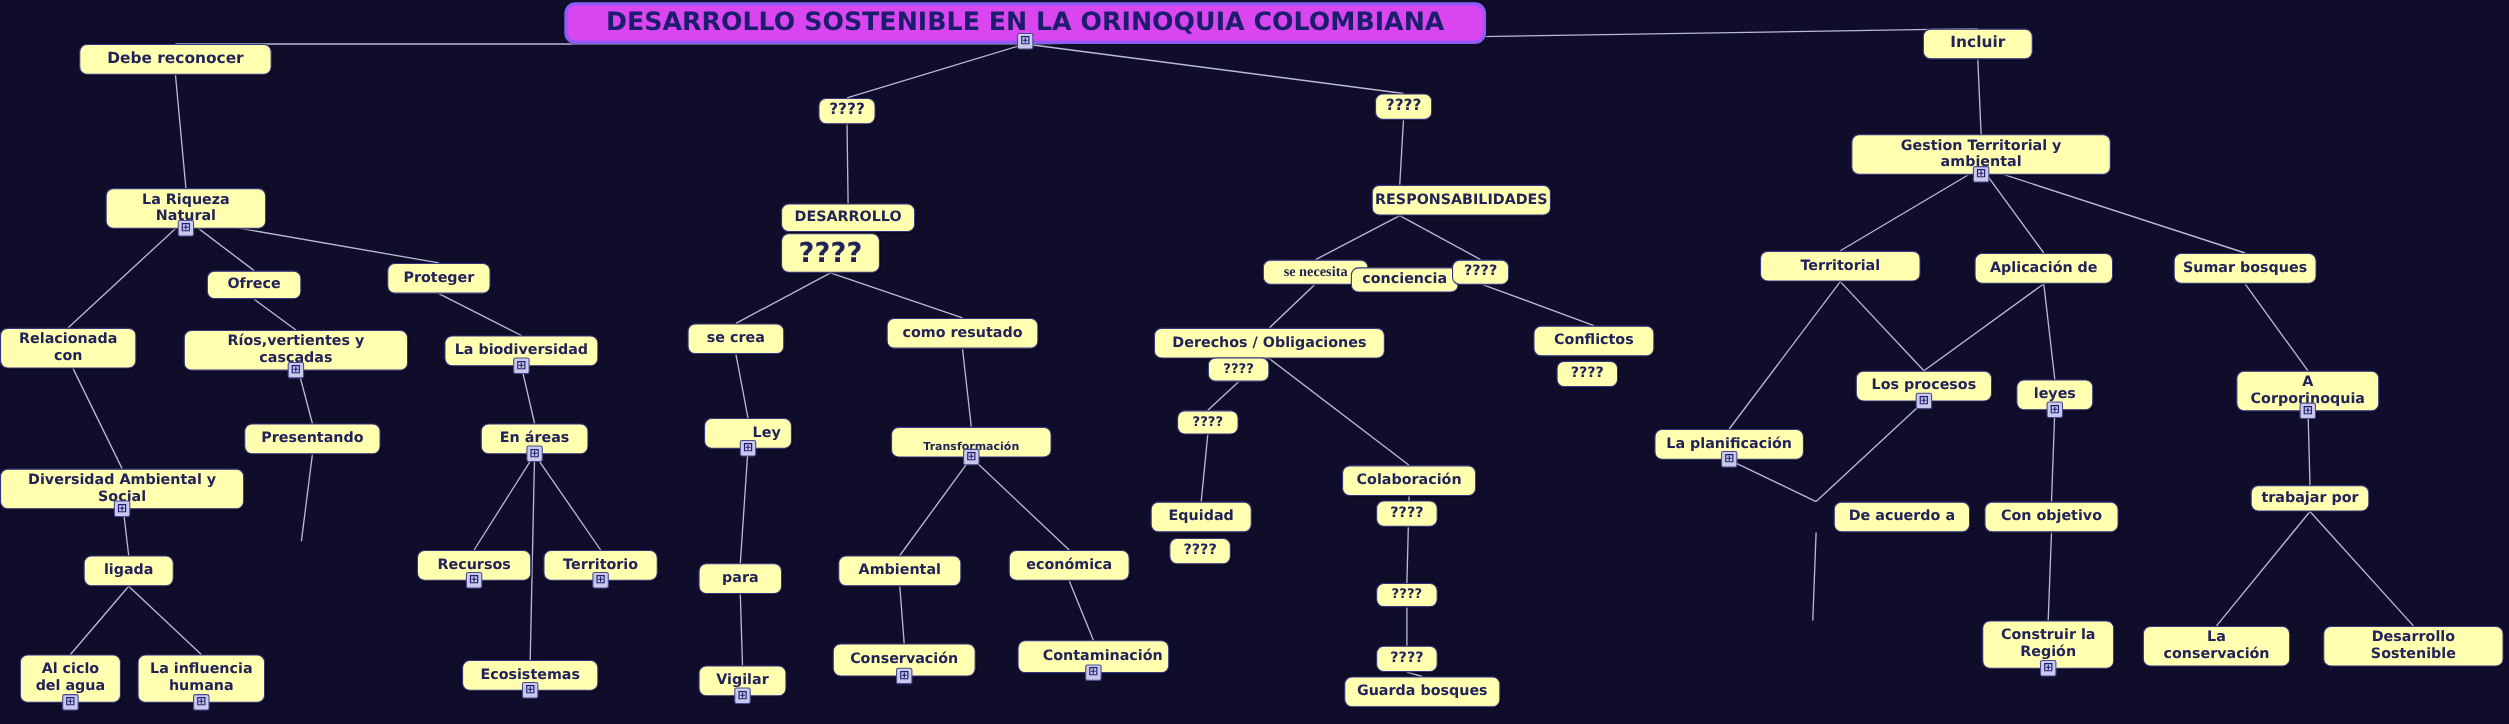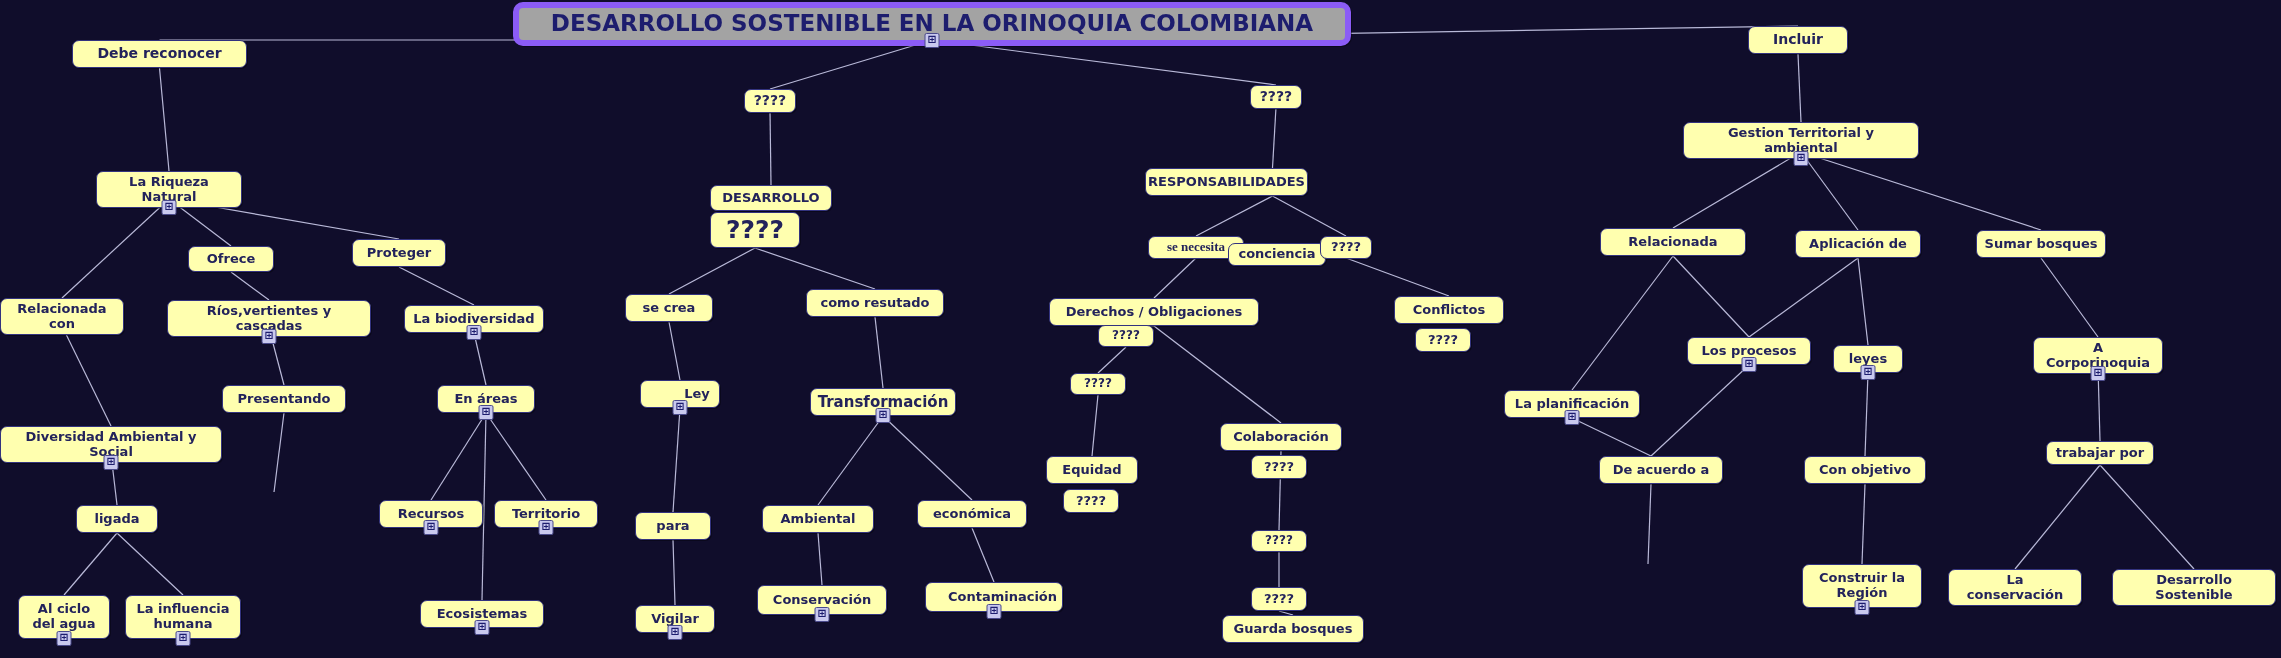--- a/index.html
+++ b/index.html
@@ -35,22 +35,22 @@
     display: flex;
     flex-direction: column;
     align-items: center;
     justify-content: center;
     padding: 3px 7px;
     line-height: 1.12;
     box-shadow: 1px 1px 0 rgba(0,0,0,0.35);
     white-space: pre-line;
   }
   .node.title {
-    background: #a3a3a3;
-    border: 6px solid #8b5cf6;
+    background: #d946ef;
+    border: 3px solid #8b5cf6;
     border-radius: 10px;
     color: #1d1d6e;
     text-align: center;
   }
   .node .lbl { display:block; }
   .plus {
     position: absolute;
     bottom: -8px;
     left: 50%;
     transform: translateX(-50%);
@@ -134,52 +134,52 @@
       <line x1="2100" y1="465" x2="2194" y2="569" stroke="#b9b9d8" stroke-width="1.2"></line>
     </svg>
 <div class="node title" style="left: 513px; top: 2px; width: 838px; min-height: 38px; font-size: 23px;"><span class="lbl">DESARROLLO SOSTENIBLE EN LA ORINOQUIA COLOMBIANA</span><span class="plus"></span></div>
     <div class="node" style="left: 72px; top: 40px; width: 175px; min-height: 28px; font-size: 14px;"><span class="lbl">Debe reconocer</span></div>
     <div class="node" style="left: 744px; top: 89px; width: 52px; min-height: 22px; font-size: 14px;"><span class="lbl">????</span></div>
     <div class="node" style="left: 1250px; top: 85px; width: 52px; min-height: 22px; font-size: 14px;"><span class="lbl">????</span></div>
     <div class="node" style="left: 1748px; top: 26px; width: 100px; min-height: 28px; font-size: 14px;"><span class="lbl">Incluir</span></div>
     <div class="node" style="left: 96px; top: 171px; width: 146px; min-height: 28px; font-size: 13px;"><span class="lbl">La Riqueza Natural</span><span class="plus"></span></div>
     <div class="node" style="left: 710px; top: 185px; width: 122px; min-height: 26px; font-size: 13px;"><span class="lbl">DESARROLLO</span></div>
     <div class="node" style="left: 710px; top: 212px; width: 90px; min-height: 36px; font-size: 25px;"><span class="lbl">????</span></div>
-    <div class="node" style="left: 1145px; top: 168px; width: 163px; min-height: 28px; font-size: 13px;"><span class="lbl">RESPONSABILIDADES</span></div>
+    <div class="node" style="left: 1247px; top: 168px; width: 163px; min-height: 28px; font-size: 13px;"><span class="lbl">RESPONSABILIDADES</span></div>
     <div class="node" style="left: 1683px; top: 122px; width: 236px; min-height: 30px; font-size: 13px;"><span class="lbl">Gestion Territorial y ambiental</span><span class="plus"></span></div>
     <div class="node" style="left: 188px; top: 246px; width: 86px; min-height: 26px; font-size: 13px;"><span class="lbl">Ofrece</span></div>
     <div class="node" style="left: 352px; top: 239px; width: 94px; min-height: 28px; font-size: 13px;"><span class="lbl">Proteger</span></div>
-    <div class="node" style="left: 1600px; top: 228px; width: 146px; min-height: 28px; font-size: 13px;"><span class="lbl">Relacionada</span></div>
+    <div class="node" style="left: 1600px; top: 228px; width: 146px; min-height: 28px; font-size: 13px;"><span class="lbl">Territorial</span></div>
     <div class="node" style="left: 1795px; top: 230px; width: 126px; min-height: 28px; font-size: 13px;"><span class="lbl">Aplicación de</span></div>
     <div class="node" style="left: 1976px; top: 230px; width: 130px; min-height: 28px; font-size: 13px;"><span class="lbl">Sumar bosques</span></div>
     <div class="node" style="left: 1148px; top: 236px; width: 96px; min-height: 22px; font-size: 13px; font-family: Liberation Serif, serif;"><span class="lbl">se necesita</span></div>
     <div class="node" style="left: 1228px; top: 243px; width: 98px; min-height: 22px; font-size: 13px;"><span class="lbl">conciencia</span></div>
     <div class="node" style="left: 1320px; top: 236px; width: 52px; min-height: 22px; font-size: 13px;"><span class="lbl">????</span></div>
     <div class="node" style="left: 0px; top: 298px; width: 124px; min-height: 28px; font-size: 13px;"><span class="lbl">Relacionada con</span></div>
     <div class="node" style="left: 167px; top: 300px; width: 204px; min-height: 28px; font-size: 13px;"><span class="lbl">Ríos,vertientes y cascadas</span><span class="plus"></span></div>
     <div class="node" style="left: 404px; top: 305px; width: 140px; min-height: 28px; font-size: 13px;"><span class="lbl">La biodiversidad</span><span class="plus"></span></div>
     <div class="node" style="left: 625px; top: 294px; width: 88px; min-height: 28px; font-size: 13px;"><span class="lbl">se crea</span></div>
     <div class="node" style="left: 806px; top: 289px; width: 138px; min-height: 28px; font-size: 13px;"><span class="lbl">como resutado</span></div>
     <div class="node" style="left: 1049px; top: 298px; width: 210px; min-height: 28px; font-size: 13px;"><span class="lbl">Derechos / Obligaciones</span></div>
     <div class="node" style="left: 1394px; top: 296px; width: 110px; min-height: 28px; font-size: 13px;"><span class="lbl">Conflictos</span></div>
     <div class="node" style="left: 1415px; top: 328px; width: 56px; min-height: 24px; font-size: 13px;"><span class="lbl">????</span></div>
     <div class="node" style="left: 1098px; top: 325px; width: 56px; min-height: 22px; font-size: 12px;"><span class="lbl">????</span></div>
     <div class="node" style="left: 1687px; top: 337px; width: 124px; min-height: 28px; font-size: 13px;"><span class="lbl">Los procesos</span><span class="plus"></span></div>
     <div class="node" style="left: 1833px; top: 345px; width: 70px; min-height: 28px; font-size: 13px;"><span class="lbl">leyes</span><span class="plus"></span></div>
     <div class="node" style="left: 2033px; top: 337px; width: 130px; min-height: 30px; font-size: 13px;"><span class="lbl">A Corporinoquia</span><span class="plus"></span></div>
     <div class="node" style="left: 222px; top: 385px; width: 124px; min-height: 28px; font-size: 13px;"><span class="lbl">Presentando</span></div>
     <div class="node" style="left: 437px; top: 385px; width: 98px; min-height: 28px; font-size: 13px;"><span class="lbl">En áreas</span><span class="plus"></span></div>
     <div class="node" style="left: 640px; top: 380px; width: 80px; min-height: 28px; font-size: 13px; padding-left: 41px;"><span class="lbl">Ley</span><span class="plus"></span></div>
-    <div class="node" style="left: 810px; top: 388px; width: 146px; min-height: 28px; font-size: 15px;"><span class="lbl">Transformación</span><span class="plus"></span></div>
+    <div class="node" style="left: 810px; top: 388px; width: 146px; min-height: 28px; font-size: 10px; justify-content: flex-end;"><span class="lbl">Transformación</span><span class="plus"></span></div>
     <div class="node" style="left: 1070px; top: 373px; width: 56px; min-height: 22px; font-size: 12px;"><span class="lbl">????</span></div>
     <div class="node" style="left: 1504px; top: 390px; width: 136px; min-height: 28px; font-size: 13px;"><span class="lbl">La planificación</span><span class="plus"></span></div>
     <div class="node" style="left: 0px; top: 426px; width: 222px; min-height: 28px; font-size: 13px;"><span class="lbl">Diversidad Ambiental y Social</span><span class="plus"></span></div>
     <div class="node" style="left: 1220px; top: 423px; width: 122px; min-height: 28px; font-size: 13px;"><span class="lbl">Colaboración</span></div>
     <div class="node" style="left: 1251px; top: 455px; width: 56px; min-height: 24px; font-size: 13px;"><span class="lbl">????</span></div>
-    <div class="node" style="left: 1599px; top: 456px; width: 124px; min-height: 28px; font-size: 13px;"><span class="lbl">De acuerdo a</span></div>
+    <div class="node" style="left: 1667px; top: 456px; width: 124px; min-height: 28px; font-size: 13px;"><span class="lbl">De acuerdo a</span></div>
     <div class="node" style="left: 1804px; top: 456px; width: 122px; min-height: 28px; font-size: 13px;"><span class="lbl">Con objetivo</span></div>
     <div class="node" style="left: 2046px; top: 441px; width: 108px; min-height: 24px; font-size: 13px;"><span class="lbl">trabajar por</span></div>
     <div class="node" style="left: 1046px; top: 456px; width: 92px; min-height: 28px; font-size: 13px;"><span class="lbl">Equidad</span></div>
     <div class="node" style="left: 1063px; top: 489px; width: 56px; min-height: 24px; font-size: 13px;"><span class="lbl">????</span></div>
     <div class="node" style="left: 76px; top: 505px; width: 82px; min-height: 28px; font-size: 13px;"><span class="lbl">ligada</span></div>
     <div class="node" style="left: 379px; top: 500px; width: 104px; min-height: 28px; font-size: 13px;"><span class="lbl">Recursos</span><span class="plus"></span></div>
     <div class="node" style="left: 494px; top: 500px; width: 104px; min-height: 28px; font-size: 13px;"><span class="lbl">Territorio</span><span class="plus"></span></div>
     <div class="node" style="left: 635px; top: 512px; width: 76px; min-height: 28px; font-size: 13px;"><span class="lbl">para</span></div>
     <div class="node" style="left: 762px; top: 505px; width: 112px; min-height: 28px; font-size: 13px;"><span class="lbl">Ambiental</span></div>
     <div class="node" style="left: 917px; top: 500px; width: 110px; min-height: 28px; font-size: 13px;"><span class="lbl">económica</span></div>

